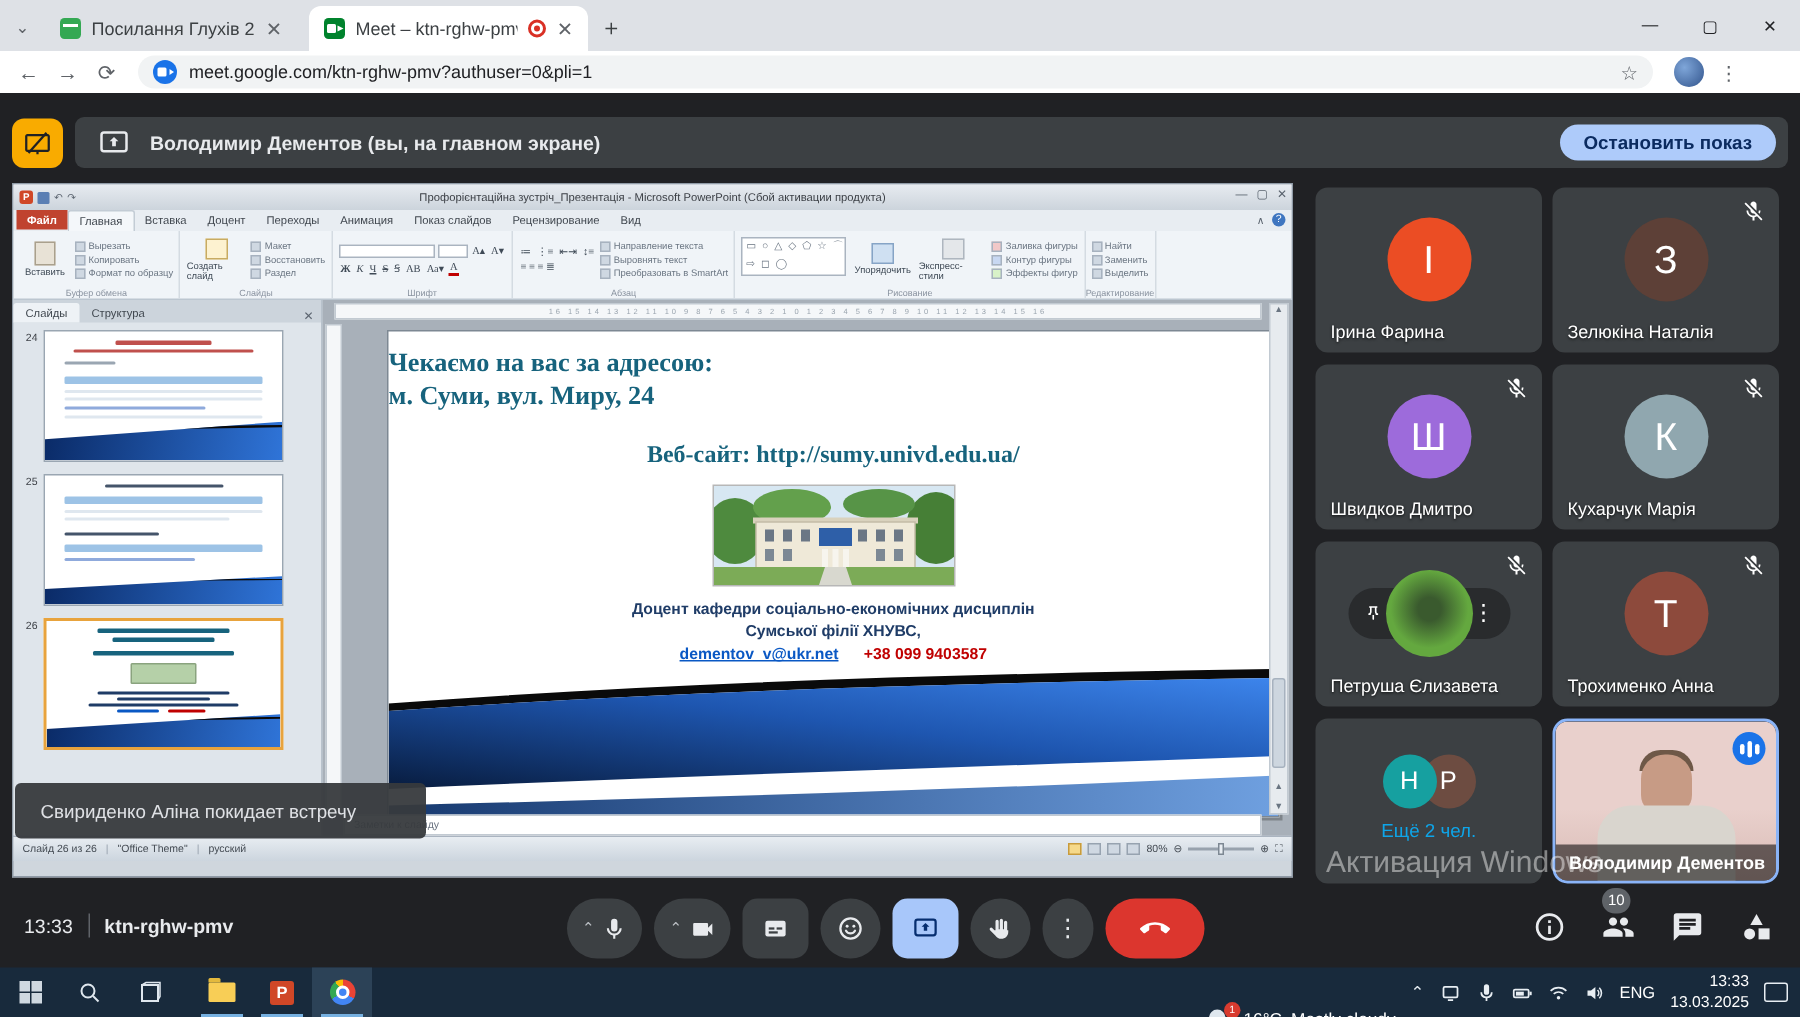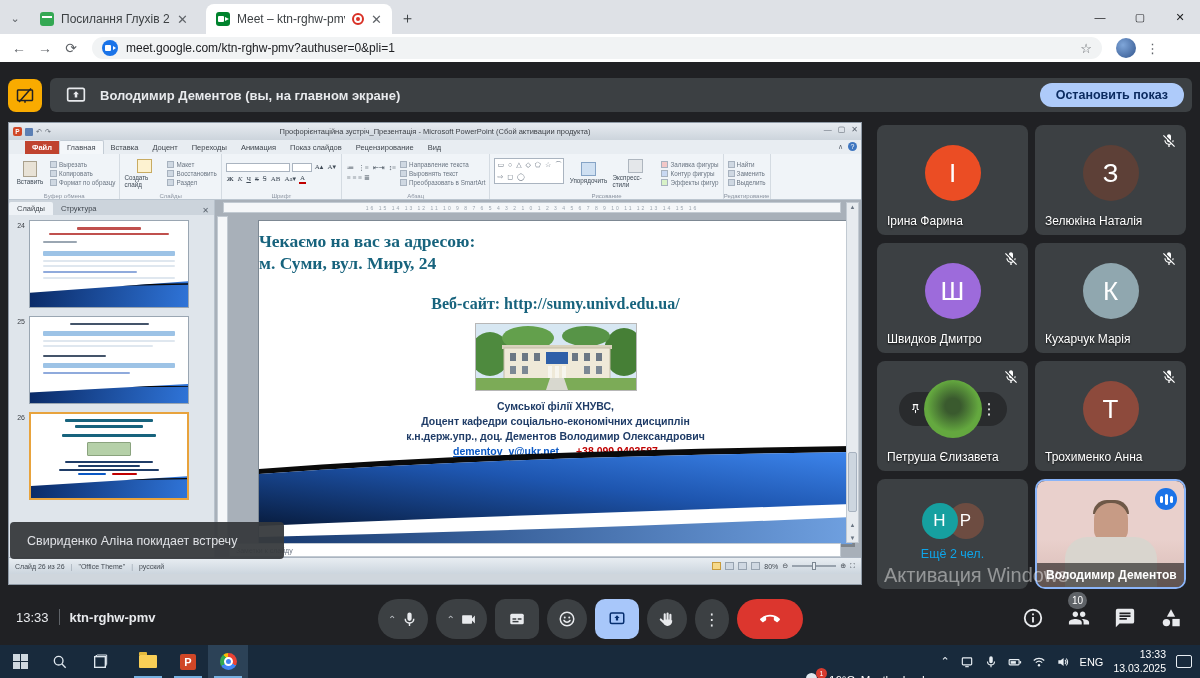--- a/index.html
+++ b/index.html
@@ -62,22 +62,22 @@
     border:1px solid #8f9aa6; font-family:"Liberation Sans", sans-serif; }
   .ppt-titlebar { position:relative; height:17px; background:linear-gradient(#e7ebf0,#ccd4dc);
     display:flex; align-items:center; font-size:7.5px; color:#3b3f45; }
   .qat { display:flex; align-items:center; gap:3px; padding-left:4px; }
   .qat-ppt { width:9px; height:9px; background:#d04727; border-radius:2px; color:#fff; font-size:6.5px;
     text-align:center; line-height:9px; font-weight:700; }
   .qat-save { width:8px; height:8px; background:#5b7fb4; border-radius:1px; }
   .qat-arrow { color:#5a636e; font-size:7px; }
   .ppt-title { position:absolute; left:0; right:0; text-align:center; }
   .ppt-winbtns { position:absolute; right:3px; top:2px; display:flex; gap:6px; color:#5a636e; font-size:8px; }
-  .ppt-tabs { height:14px; background:#e8edf2; display:flex; align-items:center; font-size:7.5px;
-    color:#40474f; padding-left:16px; position:relative; }
+  .ppt-tabs { height:14px; background:#e8edf2; display:flex; align-items:flex-start; font-size:7.5px;
+    color:#40474f; padding-left:2px; position:relative; }
   .ppt-tab { padding:2px 7px; }
   .ppt-tab.file { background:#c0432f; color:#fff; font-weight:700; }
   .ppt-tab.active { background:#f4f7fa; border:1px solid #c3ccd5; border-bottom:none; border-radius:2px 2px 0 0; }
   .ppt-help { position:absolute; right:4px; top:2px; display:flex; gap:5px; align-items:center; }
   .help-q { width:9px; height:9px; background:#3f76c0; color:#fff; border-radius:50%; font-size:7px;
     text-align:center; line-height:9px; }
   .ribbon { height:46px; background:#f0f4f8; border-bottom:1px solid #bcc6d0; display:flex; }
   .rgroup { position:relative; border-right:1px solid #d4dbe2; padding:2px 4px 9px 4px; display:flex; gap:3px; }
   .rgroup-label { position:absolute; bottom:0; left:0; right:0; text-align:center; font-size:6px; color:#8a93a0; }
   .bigbtn { display:flex; flex-direction:column; align-items:center; justify-content:center; width:34px; gap:1px; }
@@ -558,23 +558,22 @@
                 <rect x="120" y="42" width="6" height="8" fill="#7c8894"></rect>
               <rect x="70" y="28" width="22" height="12" fill="#2e5fa8"></rect>
               <rect x="72" y="42" width="4" height="14" fill="#f7f5ee"></rect>
                 <rect x="79" y="42" width="4" height="14" fill="#f7f5ee"></rect>
               <rect x="86" y="42" width="4" height="14" fill="#f7f5ee"></rect>
               <rect x="0" y="54" width="160" height="12" fill="#7cab57"></rect>
               <polygon points="70,66 92,66 88,54 74,54" fill="#d8d8cf"></polygon>
             </svg>
 
             <div class="sl-body">
+              <div>Доцент кафедри соціально-економічних дисциплін</div>
               <div>Сумської філії ХНУВС,</div>
-              <div>Доцент кафедри соціально-економічних дисциплін</div>
-              <div>к.н.держ.упр., доц. Дементов Володимир Олександрович</div>
             </div>
             <div class="sl-contact">
               <span class="sl-email">dementov_v@ukr.net</span>
               <span class="sl-phone">+38 099 9403587</span>
             </div>
 
             <svg class="sl-wave" viewBox="0 0 595 100" preserveAspectRatio="none">
               <defs>
                 <linearGradient id="gblue" x1="0" y1="1" x2="1" y2="0">
                   <stop offset="0" stop-color="#081c3e"></stop>

